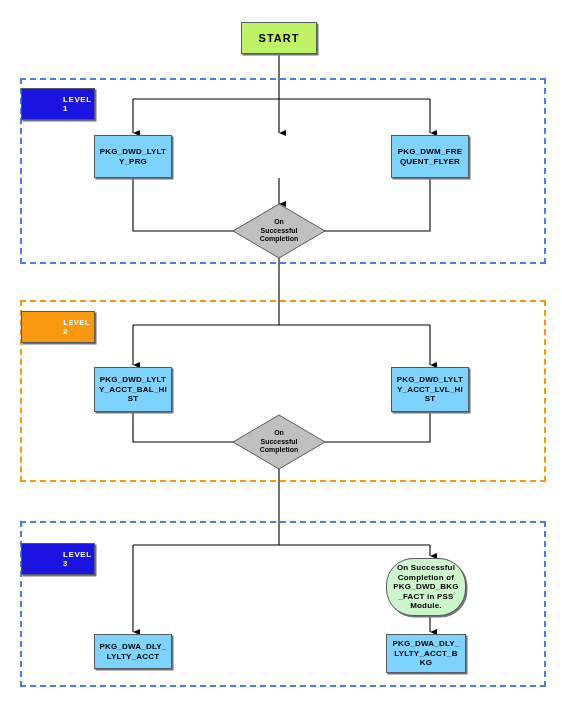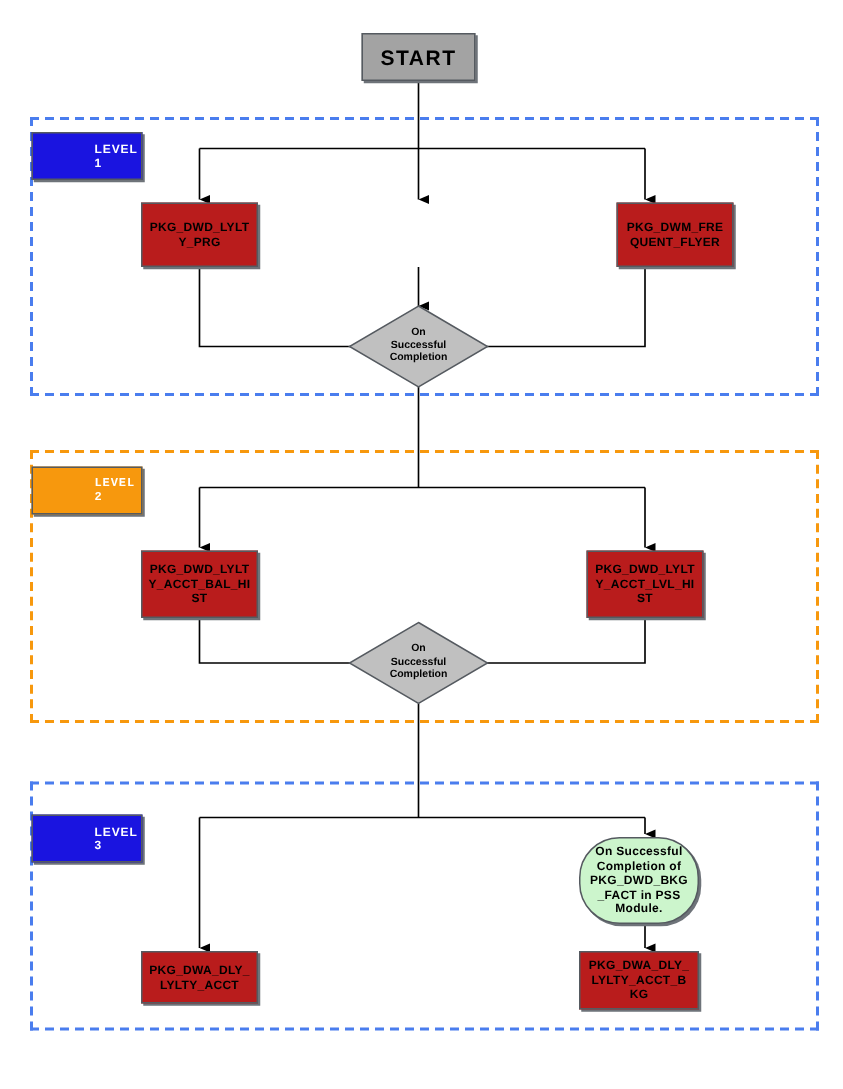--- a/index.html
+++ b/index.html
@@ -27,26 +27,26 @@
     font-weight: bold;
     letter-spacing: 0.2px;
     color: #000000;
     line-height: 1.18;
     border: 1px solid #555a60;
     box-shadow: 1.5px 1.5px 0 0 #6e7379;
     white-space: pre-line;
     z-index: 5;
   }
   .node-start {
-    background: #a3a3a3;
-    font-size: 14px;
+    background: #bef264;
+    font-size: 11px;
     letter-spacing: 1px;
   }
   .node-pkg {
-    background: #b91c1c;
+    background: #7dd3fc;
     font-size: 8px;
   }
   .node-green {
     background: #ccf5cc;
     font-size: 8px;
     border-radius: 27px;
   }
   .badge {
     position: absolute;
     box-sizing: border-box;
@@ -189,21 +189,21 @@
   <div class="badge badge-blue" style="left:21px; top:88px; width:74px; height:32px;">LEVEL 1</div>
 
   <div class="badge badge-orange" style="left:21px; top:311px; width:74px; height:32px;font-family:Liberation Mono, monospace;">LEVEL 2</div>
 
   <div class="badge badge-blue" style="left:21px; top:543px; width:74px; height:32px;">LEVEL 3</div>
 
   <div class="node node-pkg" style="left:94px; top:135px; width:78px; height:43px;">PKG_DWD_LYLT
 Y_PRG</div>
 
 
-  <div class="node node-pkg" style="left:411px; top:135px; width:78px; height:43px;">PKG_DWM_FRE
+  <div class="node node-pkg" style="left:391px; top:135px; width:78px; height:43px;">PKG_DWM_FRE
 QUENT_FLYER</div>
 
   <div class="node node-pkg" style="left:94px; top:367px; width:78px; height:45px;">PKG_DWD_LYLT
 Y_ACCT_BAL_HI
 ST</div>
 
   <div class="node node-pkg" style="left:391px; top:367px; width:78px; height:45px;">PKG_DWD_LYLT
 Y_ACCT_LVL_HI
 ST</div>
 

